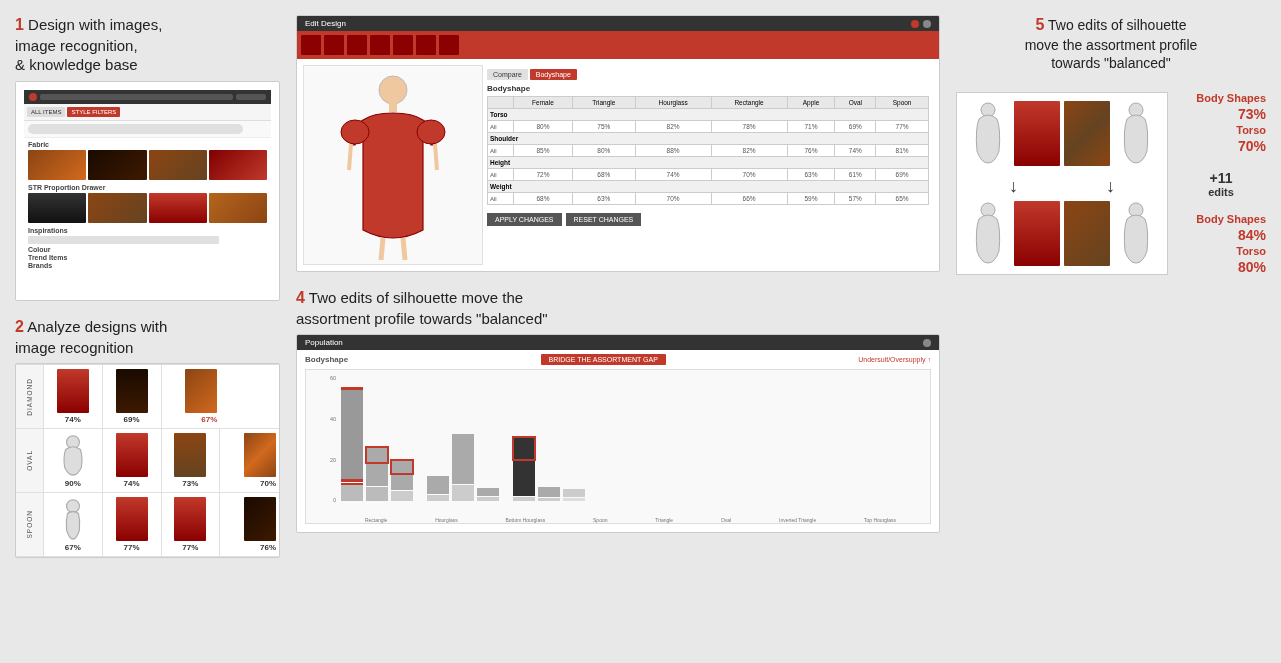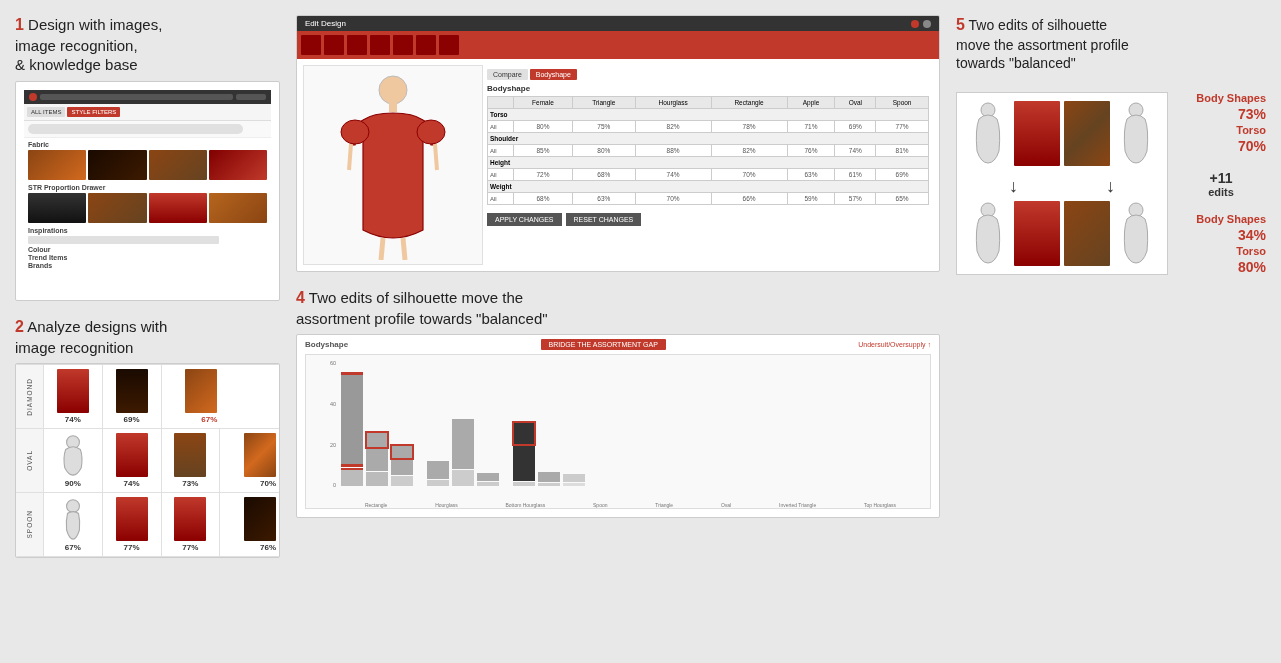--- a/index.html
+++ b/index.html
@@ -406,20 +406,24 @@
         </div>
       </div>
 
       <div>
         <div class="section-header">
           <div class="section-title">
             <span class="num">4</span><span> Two edits of silhouette move the<br>assortment profile towards "balanced"</span>
           </div>
         </div>
         <div class="panel" style="background:#fff;padding:0;">
+          <div style="background:#333;color:#fff;font-size:8px;padding:3px 8px;display:flex;justify-content:space-between;align-items:center;">
+            <span>Population</span>
+            <div style="width:8px;height:8px;background:#888;border-radius:50%;cursor:pointer;"></div>
+          </div>
           <div style="padding:4px 8px;display:flex;justify-content:space-between;align-items:center;">
             <span style="font-size:8px;font-weight:bold;color:#555;">Bodyshape</span>
             <div style="background:#c0392b;color:white;font-size:7px;padding:2px 8px;border-radius:1px;text-transform:uppercase;">BRIDGE THE ASSORTMENT GAP</div>
             <span style="font-size:7px;color:#c0392b;">Undersuit/Oversupply ↑</span>
           </div>
 
           <div style="position:relative;height:155px;padding:5px 10px 20px 35px;background:#f9f9f9;margin:0 8px 8px;border:1px solid #ddd;overflow:hidden;">
 
             <div style="position:absolute;left:0;top:5px;bottom:20px;width:32px;display:flex;flex-direction:column;justify-content:space-between;">
               <span style="font-size:5.5px;color:#777;text-align:right;padding-right:2px;">60</span>
@@ -501,21 +505,21 @@
               <span style="font-size:5px;color:#777;">Inverted Triangle</span>
               <span style="font-size:5px;color:#777;">Top Hourglass</span>
             </div>
           </div>
         </div>
       </div>
     </div>
 
     <div class="col-right">
       <div class="section-header">
-        <div class="section-title" style="font-size:14px;">
+        <div class="section-title" style="font-size:14px;text-align:center;">
           <span class="num">5</span><span> Two edits of silhouette<br>move the assortment profile<br>towards "balanced"</span>
         </div>
       </div>
 
       <div style="display:flex;gap:8px;align-items:center;">
         <div style="flex:1;background:#fff;border:1px solid #ccc;padding:8px;">
 
           <div style="display:grid;grid-template-columns:repeat(4,1fr);gap:3px;margin-bottom:6px;">
             <div style="display:flex;flex-direction:column;align-items:center;">
               <svg width="46" height="65" viewBox="0 0 46 65" fill="none">
@@ -570,21 +574,21 @@
             <span style="font-size:14px;font-weight:bold;color:#c0392b;">73%</span>
             <span style="font-size:11px;font-weight:bold;color:#c0392b;">Torso</span>
             <span style="font-size:14px;font-weight:bold;color:#c0392b;">70%</span>
           </div>
           <div style="display:flex;flex-direction:column;align-items:center;font-weight:bold;color:#333;font-size:14px;padding:8px 0;">
             <span>+11</span>
             <span style="font-size:11px;">edits</span>
           </div>
           <div style="display:flex;flex-direction:column;align-items:flex-end;gap:2px;">
             <span style="font-size:11px;font-weight:bold;color:#c0392b;">Body Shapes</span>
-            <span style="font-size:14px;font-weight:bold;color:#c0392b;">34%</span>
+            <span style="font-size:14px;font-weight:bold;color:#c0392b;">84%</span>
             <span style="font-size:11px;font-weight:bold;color:#c0392b;">Torso</span>
             <span style="font-size:14px;font-weight:bold;color:#c0392b;">80%</span>
           </div>
         </div>
       </div>
     </div>
   </div>
 </div>
 
 </body></html>

